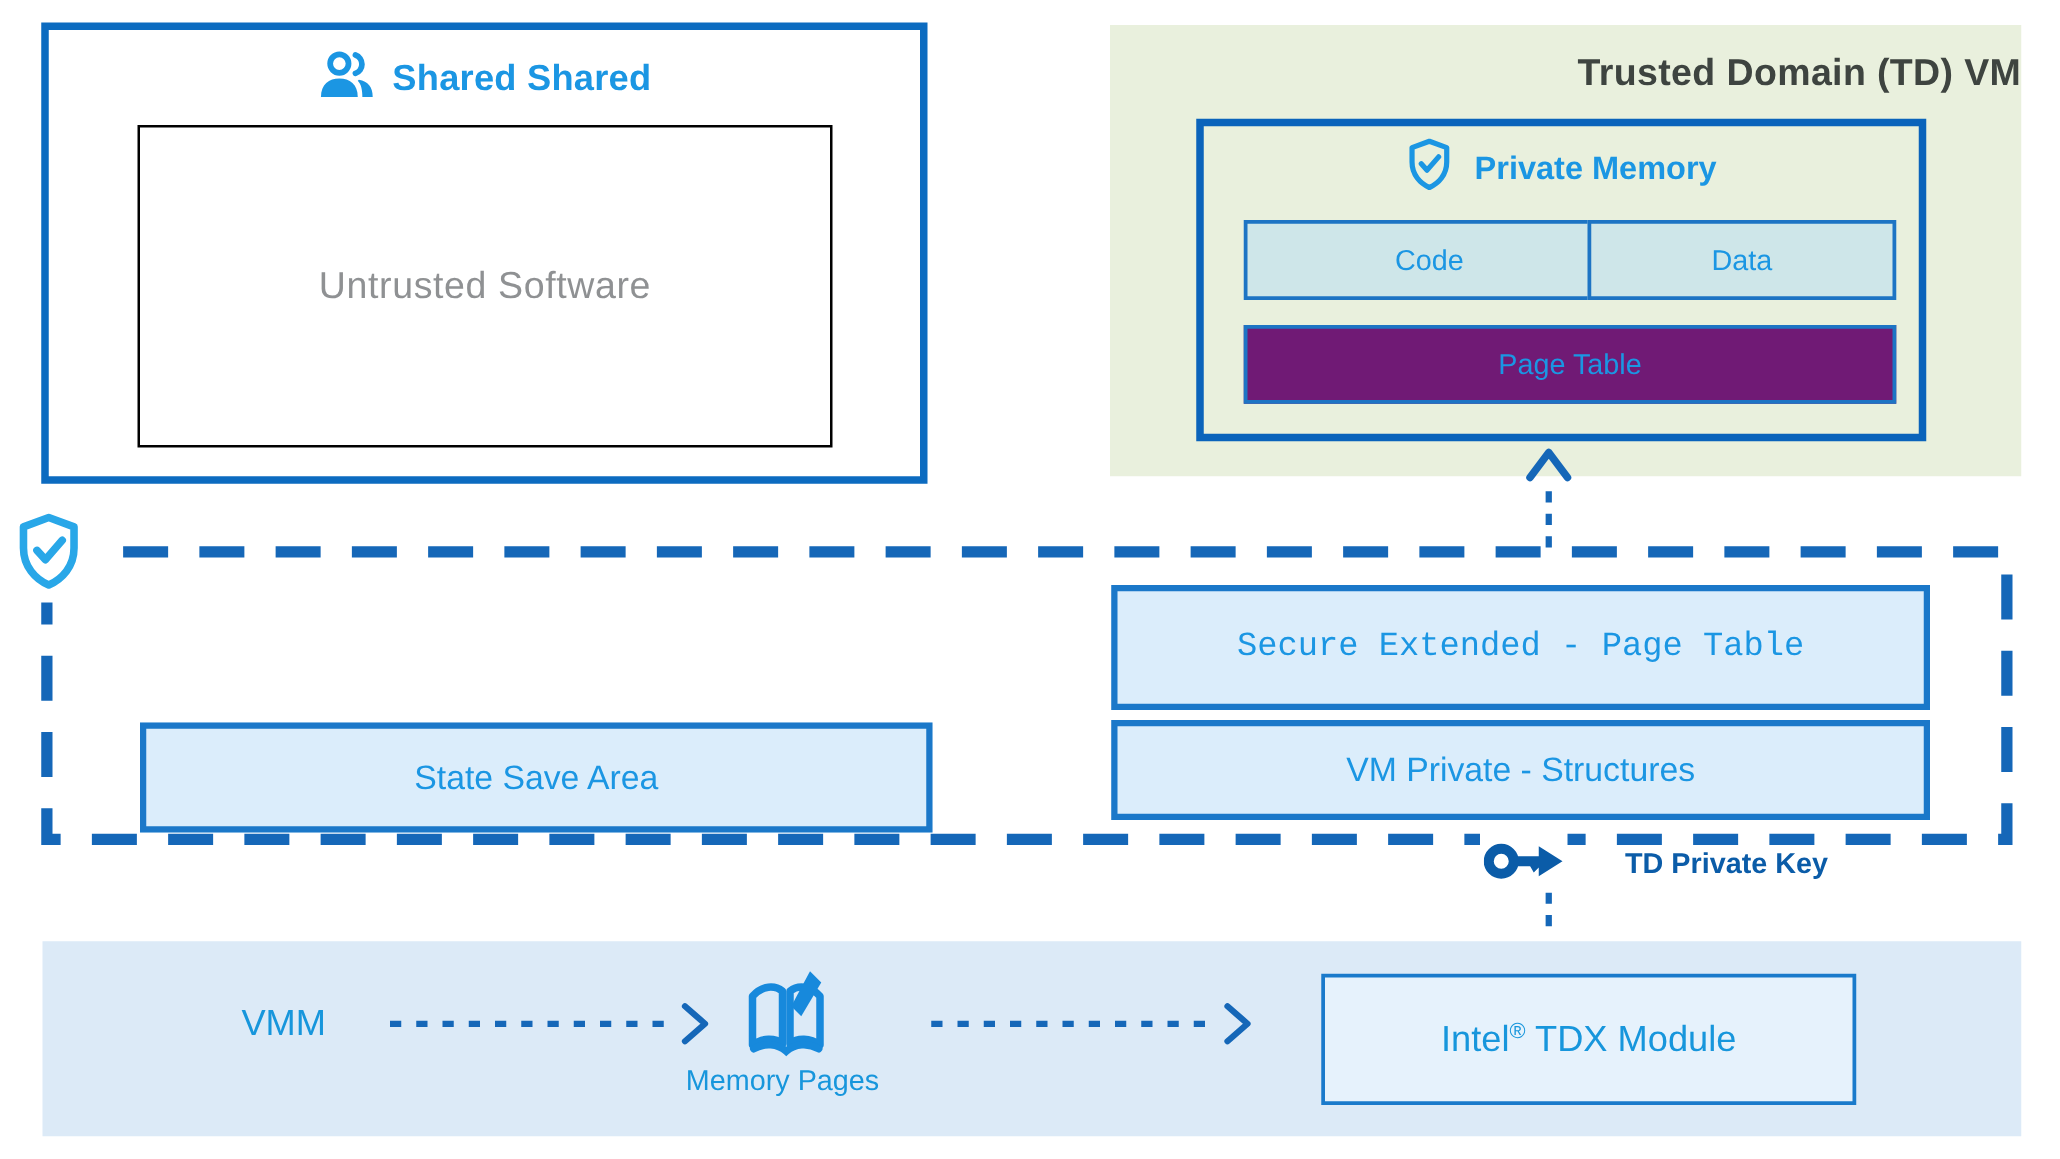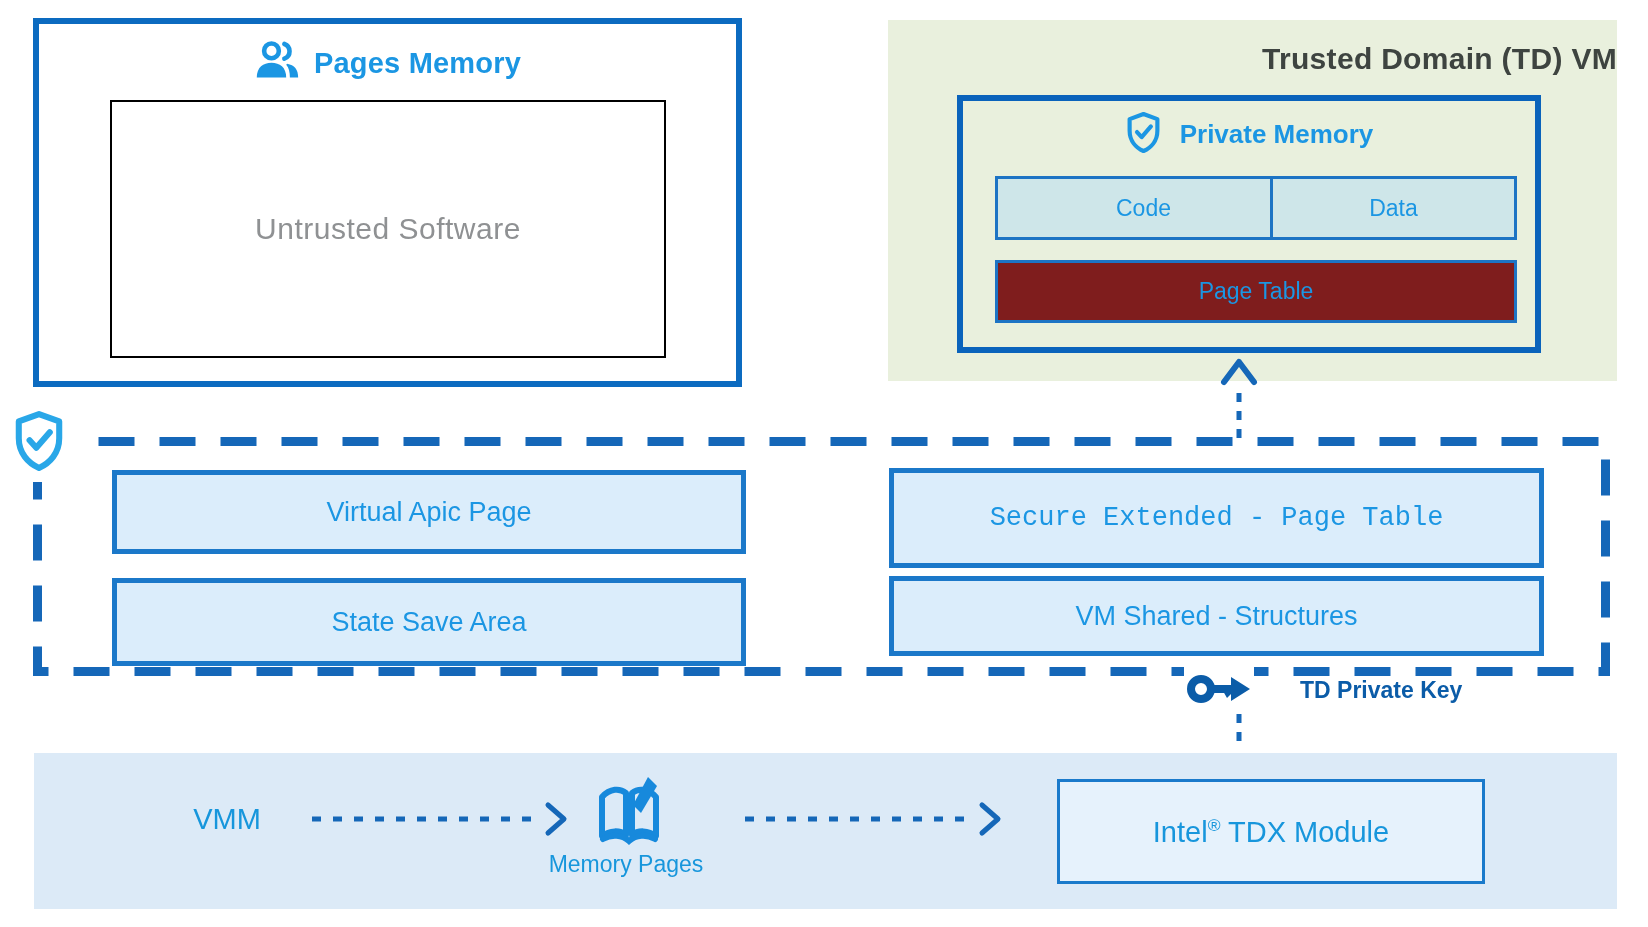--- a/index.html
+++ b/index.html
@@ -19,21 +19,21 @@
 
   
   .tdvm-panel{left:888px;top:20px;width:729px;height:361px;background:#E9F0DD;}
   .tdvm-title{margin-top:22px;text-align:right;font-size:30px;font-weight:700;color:#3E4440;letter-spacing:.3px;}
   .private-box{left:69px;top:75px;width:584px;height:258px;border:6px solid #0A63BB;background:transparent;}
   .private-title{font-size:26px;font-weight:700;color:#1B96E3;}
   .pm-header{display:flex;justify-content:center;align-items:center;gap:18px;margin-top:10px;height:46px;}
   .cell{display:flex;align-items:center;justify-content:center;font-size:23px;color:#1B96E3;}
   .code-box{left:32px;top:75px;width:297px;height:64px;background:#CEE6E9;border:3px solid #1D74C4;}
   .data-box{left:307px;top:75px;width:247px;height:64px;background:#CEE6E9;border:3px solid #1D74C4;}
-  .pagetable-box{left:32px;top:159px;width:522px;height:63px;background:#7f1d1d;border:3px solid #1D74C4;}
+  .pagetable-box{left:32px;top:159px;width:522px;height:63px;background:#701a75;border:3px solid #1D74C4;}
 
   
   .mem-box{background:#DBEDFB;border:5px solid #1B78C9;display:flex;align-items:center;justify-content:center;
     font-size:27px;color:#1B96E3;}
   .vap-box{left:112px;top:470px;width:634px;height:84px;}
   .ssa-box{left:112px;top:578px;width:634px;height:88px;}
   .sept-box{left:889px;top:468px;width:655px;height:100px;font-family:Liberation Mono, monospace;}
   .vmc-box{left:889px;top:576px;width:655px;height:80px;}
 
   
@@ -62,21 +62,21 @@
   <div class="abs shared-box">
     <div class="box-header">
       <span>
         <svg width="46" height="42" viewBox="0 0 50 44">
           <circle cx="19" cy="11" r="8" fill="none" stroke="#1B96E3" stroke-width="5"></circle>
           <path d="M3,40 C3,29 10,24 19,24 C28,24 35,29 35,40 Z" fill="#1B96E3"></path>
           <path d="M33,3.5 a8.5,8.5 0 0 1 0,16" fill="none" stroke="#1B96E3" stroke-width="5" stroke-linecap="round"></path>
           <path d="M36,25 C44,26.5 48,31 48,40 L39,40 C39,34 38,29 35,26 Z" fill="#1B96E3"></path>
         </svg>
       </span>
-      <span class="shared-title">Pages Memory</span>
+      <span class="shared-title">Shared Shared</span>
     </div>
     <div class="abs untrusted-box">
       <span class="untrusted-label">Untrusted Software</span>
     </div>
   </div>
 
   <div class="abs tdvm-panel">
     <div class="tdvm-title">Trusted Domain (TD) VM</div>
     <div class="abs private-box">
       <div class="pm-header">
@@ -134,31 +134,28 @@
     <path d="M982,805 L998,819 L982,833" stroke="#1567B8" stroke-width="5" fill="none" stroke-linecap="round" stroke-linejoin="round"></path>
   </svg>
 
   <div class="abs corner-shield">
     <svg width="54" height="62" viewBox="0 0 40 46">
       <path d="M20,3 L35,8.5 V21 C35,32 28,39.5 20,43 C12,39.5 5,32 5,21 V8.5 Z" fill="#ffffff" stroke="#29A7E8" stroke-width="4.5" stroke-linejoin="round"></path>
       <path d="M13,22.5 L18,28 L28,16.5" fill="none" stroke="#29A7E8" stroke-width="4.5" stroke-linecap="round" stroke-linejoin="round"></path>
     </svg>
   </div>
 
-  <div class="abs mem-box vap-box">
-    <span>Virtual Apic Page</span>
-  </div>
   <div class="abs mem-box ssa-box">
     <span>State Save Area</span>
   </div>
   <div class="abs mem-box sept-box">
     <span>Secure Extended - Page Table</span>
   </div>
   <div class="abs mem-box vmc-box">
-    <span>VM Shared - Structures</span>
+    <span>VM Private - Structures</span>
   </div>
 
   <div class="abs key-icon-wrap">
     <svg width="64" height="48" viewBox="0 0 64 48">
       <circle cx="14" cy="24" r="10" fill="none" stroke="#0B5CA8" stroke-width="8"></circle>
       <rect x="24" y="20" width="22" height="8" fill="#0B5CA8"></rect>
       <path d="M44,12 L63,24 L44,36 L44,29 L40,33 L36,26 L44,22 Z" fill="#0B5CA8"></path>
     </svg>
   </div>
   <div class="abs key-label">TD Private Key</div>

